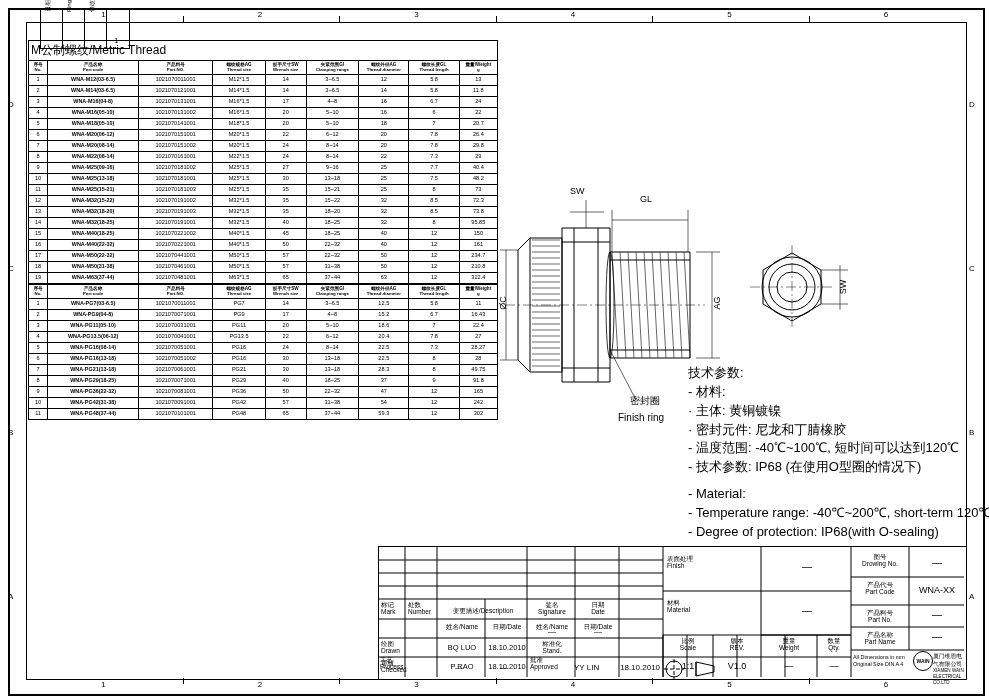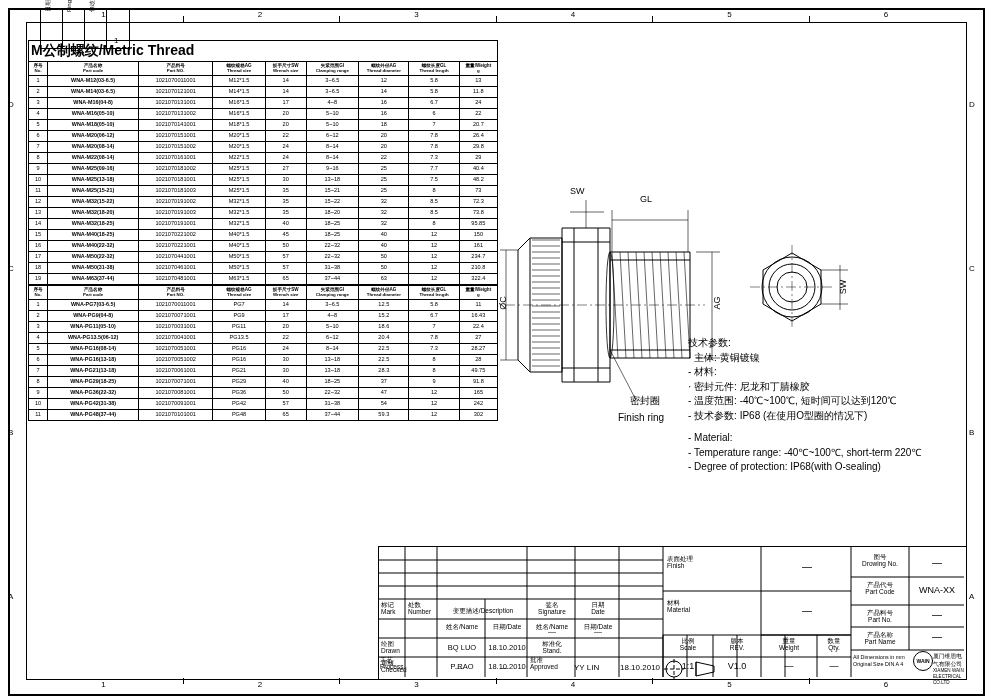--- a/index.html
+++ b/index.html
@@ -12,29 +12,29 @@
   .zmark{position:absolute;font-size:8px;color:#000;}
   .tick{position:absolute;background:#000;}
 
   
   .tbl-wrap{position:absolute;left:28px;top:40px;width:470px;}
   table.spec{border-collapse:collapse;width:470px;table-layout:fixed;}
   table.spec td,table.spec th{border:1px solid #000;font-size:5.6px;text-align:center;padding:0;height:10px;line-height:1.05;overflow:hidden;}
   table.spec th{font-size:5.0px;font-weight:bold;line-height:1.0;height:13px;}
   table.spec td.pcode{font-weight:bold;font-size:5.4px;}
   .hdr-cn{display:block;font-size:4.6px;}
-  .sec-head{font-size:14px;font-weight:bold;border:1px solid #000;border-bottom:none;padding:1px 2px;}
+  .sec-head{font-size:12px;font-weight:normal;border:1px solid #000;border-bottom:none;padding:1px 2px;}
 
   
   .drawing{position:absolute;left:500px;top:60px;width:470px;height:420px;}
   .lbl{position:absolute;font-size:9px;}
   .lbl-cn{position:absolute;font-size:10px;}
 
   
-  .tech{position:absolute;left:688px;top:336px;width:292px;font-size:10px;line-height:1.45;}
+  .tech{position:absolute;left:688px;top:364px;width:292px;font-size:13px;line-height:1.45;}
   .tech .ln{white-space:nowrap;}
 
   
   .title-block{position:absolute;left:378px;top:546px;width:587px;height:132px;border:1px solid #000;}
   .tb-txt{position:absolute;font-size:6.5px;line-height:1.15;}
   .tb-txt .cn{display:block;font-size:6.5px;}
   .tb-txt .en{display:block;font-size:6.5px;}
   .center{text-align:center;}
   .big{font-size:10px;}
 </style>
@@ -633,30 +633,30 @@
     <div class="lbl" style="left:210px;top:238px;transform:rotate(-90deg);">AG</div>
     <div class="lbl" style="left:-4px;top:238px;transform:rotate(-90deg);">ØC</div>
     <div class="lbl" style="left:336px;top:222px;transform:rotate(-90deg);">SW</div>
     <div class="lbl-cn" style="left:130px;top:334px;">密封圈</div>
     <div class="lbl" style="left:118px;top:352px;font-size:10px;">Finish ring</div>
   </div>
 
   <div class="tech">
     <div id="tech-cn">
         <div class="ln">技术参数:</div>
+        <div class="ln">- 材料:</div>
         <div class="ln">   · 主体: 黄铜镀镍</div>
-        <div class="ln">- 材料:</div>
         <div class="ln">   · 密封元件: 尼龙和丁腈橡胶</div>
         <div class="ln">- 温度范围: -40℃~100℃, 短时间可以达到120℃</div>
         <div class="ln">- 技术参数: IP68 (在使用O型圈的情况下)</div>
       </div>
     <div style="height:8px"></div>
     <div id="tech-en">
         <div class="ln">- Material:</div>
-        <div class="ln">- Temperature range: -40℃~100℃, short-term 220℃</div>
+        <div class="ln">- Temperature range: -40℃~200℃, short-term 120℃</div>
         <div class="ln">- Degree of protection: IP68(with O-sealing)</div>
       </div>
   </div>
 
   <div class="title-block">
     <svg width="585" height="130" viewBox="0 0 585 130" style="position:absolute;left:0;top:0;">
       <g stroke="#000" stroke-width="1" fill="none">
 
         <line x1="284" y1="0" x2="284" y2="130"></line>
         <line x1="382" y1="0" x2="382" y2="130"></line>

